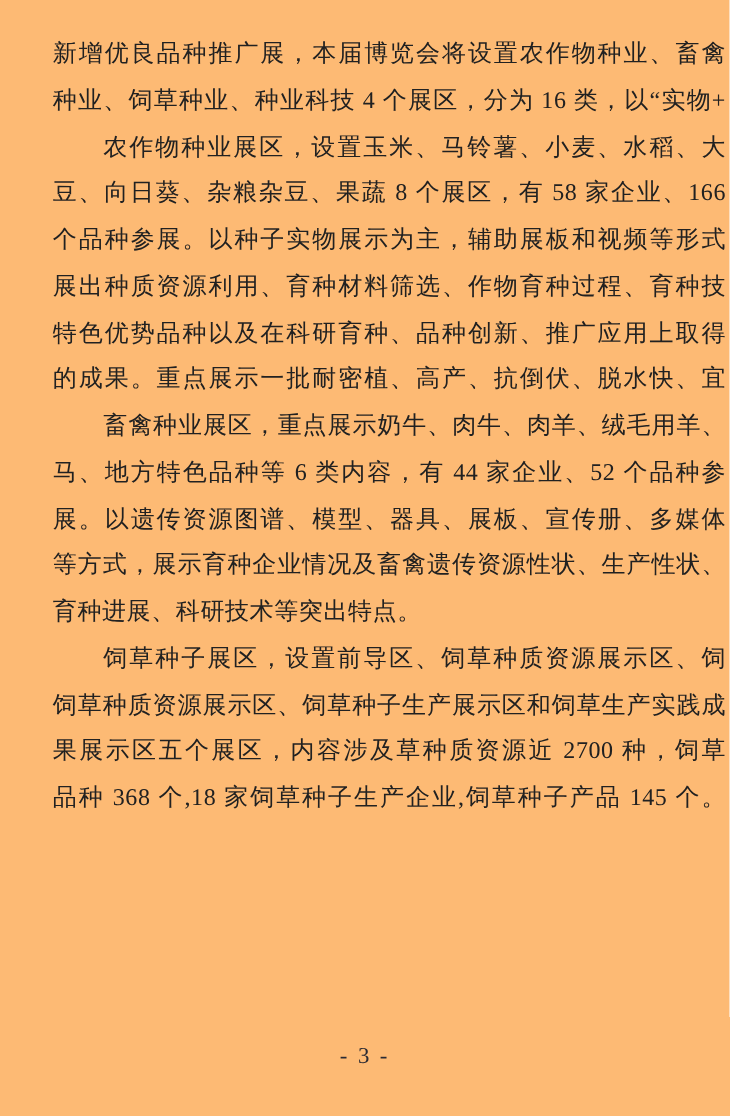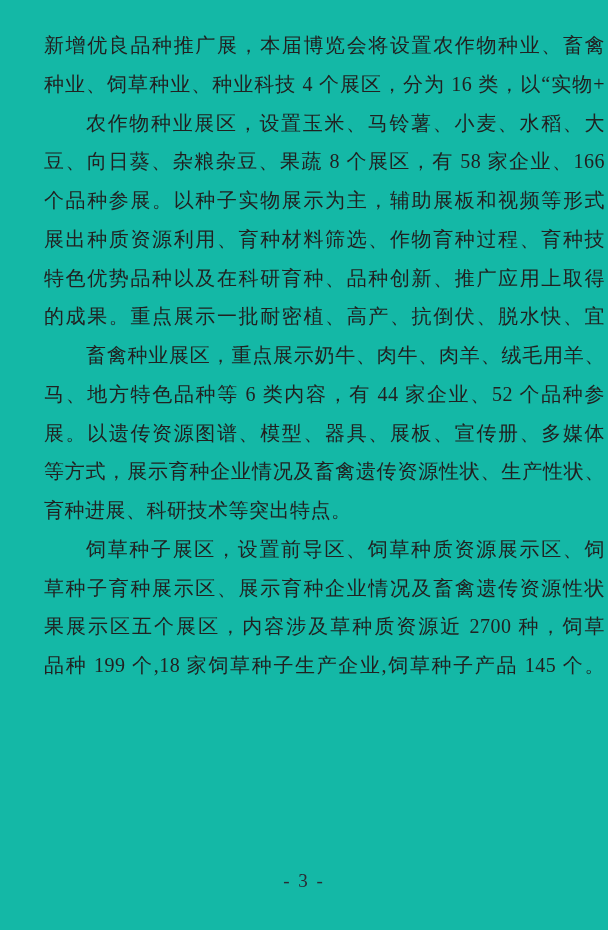--- a/index.html
+++ b/index.html
@@ -4,21 +4,21 @@
 <style>
   html, body {
     margin: 0;
     padding: 0;
     background: #ffffff;
   }
   .page {
     position: relative;
     width: 608px;
     height: 930px;
-    background: #14b8a6;
+    background: #fdba74;
     overflow: hidden;
     font-family: "Liberation Serif", "DejaVu Serif", serif;
     color: #212121;
   }
   .text-block {
     position: absolute;
     left: 44px;
     top: 26px;
     width: 561px;
   }
@@ -64,18 +64,18 @@
     <p class="line">个品种参展。以种子实物展示为主，辅助展板和视频等形式</p>
     <p class="line">展出种质资源利用、育种材料筛选、作物育种过程、育种技</p>
     <p class="line">特色优势品种以及在科研育种、品种创新、推广应用上取得</p>
     <p class="line">的成果。重点展示一批耐密植、高产、抗倒伏、脱水快、宜</p>
     <p class="line indent">畜禽种业展区，重点展示奶牛、肉牛、肉羊、绒毛用羊、</p>
     <p class="line">马、地方特色品种等 6 类内容，有 44 家企业、52 个品种参</p>
     <p class="line">展。以遗传资源图谱、模型、器具、展板、宣传册、多媒体</p>
     <p class="line">等方式，展示育种企业情况及畜禽遗传资源性状、生产性状、</p>
     <p class="line short">育种进展、科研技术等突出特点。</p>
     <p class="line indent">饲草种子展区，设置前导区、饲草种质资源展示区、饲</p>
-    <p class="line">草种子育种展示区、展示育种企业情况及畜禽遗传资源性状</p>
+    <p class="line">饲草种质资源展示区、饲草种子生产展示区和饲草生产实践成</p>
     <p class="line">果展示区五个展区，内容涉及草种质资源近 2700 种，饲草</p>
-    <p class="line">品种 199 个,18 家饲草种子生产企业,饲草种子产品 145 个。</p>
+    <p class="line">品种 368 个,18 家饲草种子生产企业,饲草种子产品 145 个。</p>
   </div>
   <div class="footer">- 3 -</div>
 </div>
 
 </body></html>

